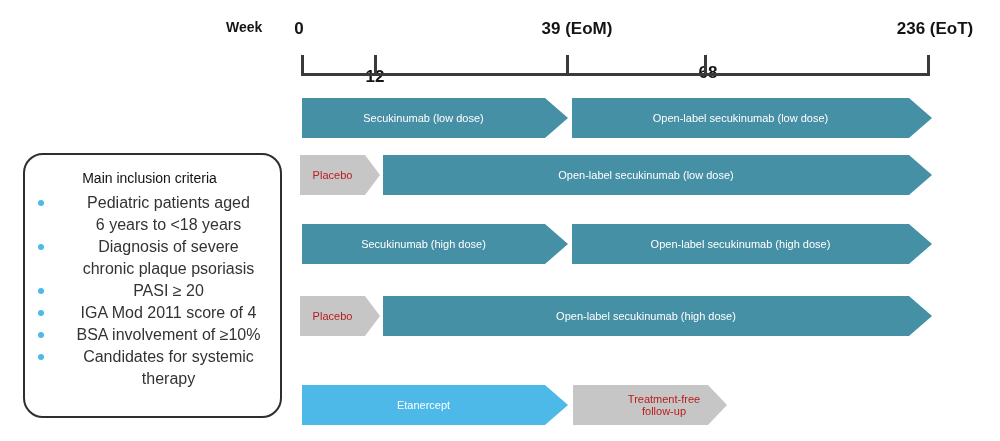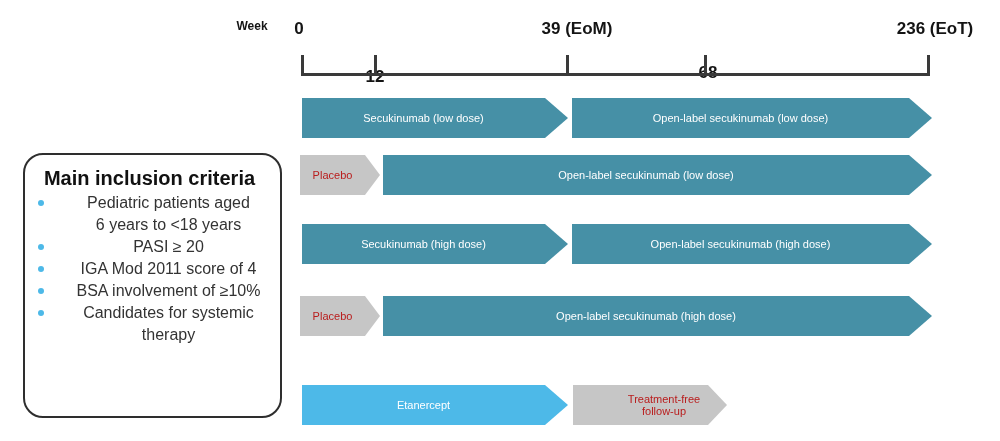--- a/index.html
+++ b/index.html
@@ -1,21 +1,21 @@
 <!DOCTYPE html>
 <html><head>
 <meta charset="utf-8">
 <style>
   html,body{margin:0;padding:0;background:#fff;}
   body{width:1000px;height:441px;font-family:"Liberation Sans","DejaVu Sans",sans-serif;overflow:hidden;}
   .canvas{position:relative;width:1000px;height:441px;background:#fff;}
 
   
-  .week-label{position:absolute;left:226px;top:19px;width:52px;text-align:center;
-    font-size:12px;font-weight:bold;color:#141414;}
+  .week-label{position:absolute;left:226px;top:19px;width:52px;text-align:left;
+    font-size:14px;font-weight:bold;color:#141414;}
   .tick-label{position:absolute;top:19px;transform:translateX(-50%);
     font-size:17px;font-weight:bold;color:#141414;white-space:nowrap;}
   .tl0{left:299px;} .tl1{left:375px;margin-top:48px;} .tl2{left:577px;} .tl3{left:708px;margin-top:44px;} .tl4{left:935px;}
   .bracket-line{position:absolute;left:302px;top:73px;width:628px;height:3px;background:#3a3a3a;}
   .tick{position:absolute;top:55px;width:3px;height:21px;background:#3a3a3a;}
   .tk0{left:301px;} .tk1{left:374px;} .tk2{left:566px;} .tk3{left:704px;} .tk4{left:927px;}
 
   
   .arrow{position:absolute;height:40px;display:flex;align-items:center;justify-content:center;
     font-size:11px;color:#fff;white-space:nowrap;box-sizing:border-box;}
@@ -29,21 +29,21 @@
   .s-a{left:302px;width:266px;}          
   .s-b{left:572px;width:360px;}          
   .s-pl{left:300px;width:80px;}          
   .s-ol{left:383px;width:549px;}         
   .s-fu{left:573px;width:154px;}         
   .twoline{white-space:pre-line;text-align:center;line-height:1.12;padding-left:47px;}
 
   
   .incl-box{position:absolute;left:23px;top:153px;width:259px;height:265px;box-sizing:border-box;
     border:2px solid #2e2e2e;border-radius:20px;background:#fff;padding:13px 6px 0 0;}
-  .incl-title{text-align:center;font-size:20px;font-weight:bold;color:#111;line-height:20px;}
+  .incl-title{text-align:center;font-size:14px;font-weight:normal;color:#111;line-height:20px;}
   .incl-items{margin-top:4px;}
   .crit-item{position:relative;padding-left:38px;font-size:16px;color:#333;line-height:22px;text-align:center;}
   .crit-text{white-space:pre-line;}
   .bullet-dot{position:absolute;left:13px;top:8px;width:6px;height:6px;border-radius:50%;background:#4db9e8;}
 </style>
 </head>
 <body>
 
 <div class="canvas">
 
@@ -81,20 +81,25 @@
   <div class="incl-box">
     <div class="incl-title">Main inclusion criteria</div>
     <div class="incl-items">
       <div class="crit-item">
         <span class="bullet-dot"></span>
         <span class="crit-text">Pediatric patients aged
 6 years to &lt;18 years</span>
       </div>
       <div class="crit-item">
         <span class="bullet-dot"></span>
+        <span class="crit-text">Diagnosis of severe
+chronic plaque psoriasis</span>
+      </div>
+      <div class="crit-item">
+        <span class="bullet-dot"></span>
         <span class="crit-text">PASI ≥ 20</span>
       </div>
       <div class="crit-item">
         <span class="bullet-dot"></span>
         <span class="crit-text">IGA Mod 2011 score of 4</span>
       </div>
       <div class="crit-item">
         <span class="bullet-dot"></span>
         <span class="crit-text">BSA involvement of ≥10%</span>
       </div>

